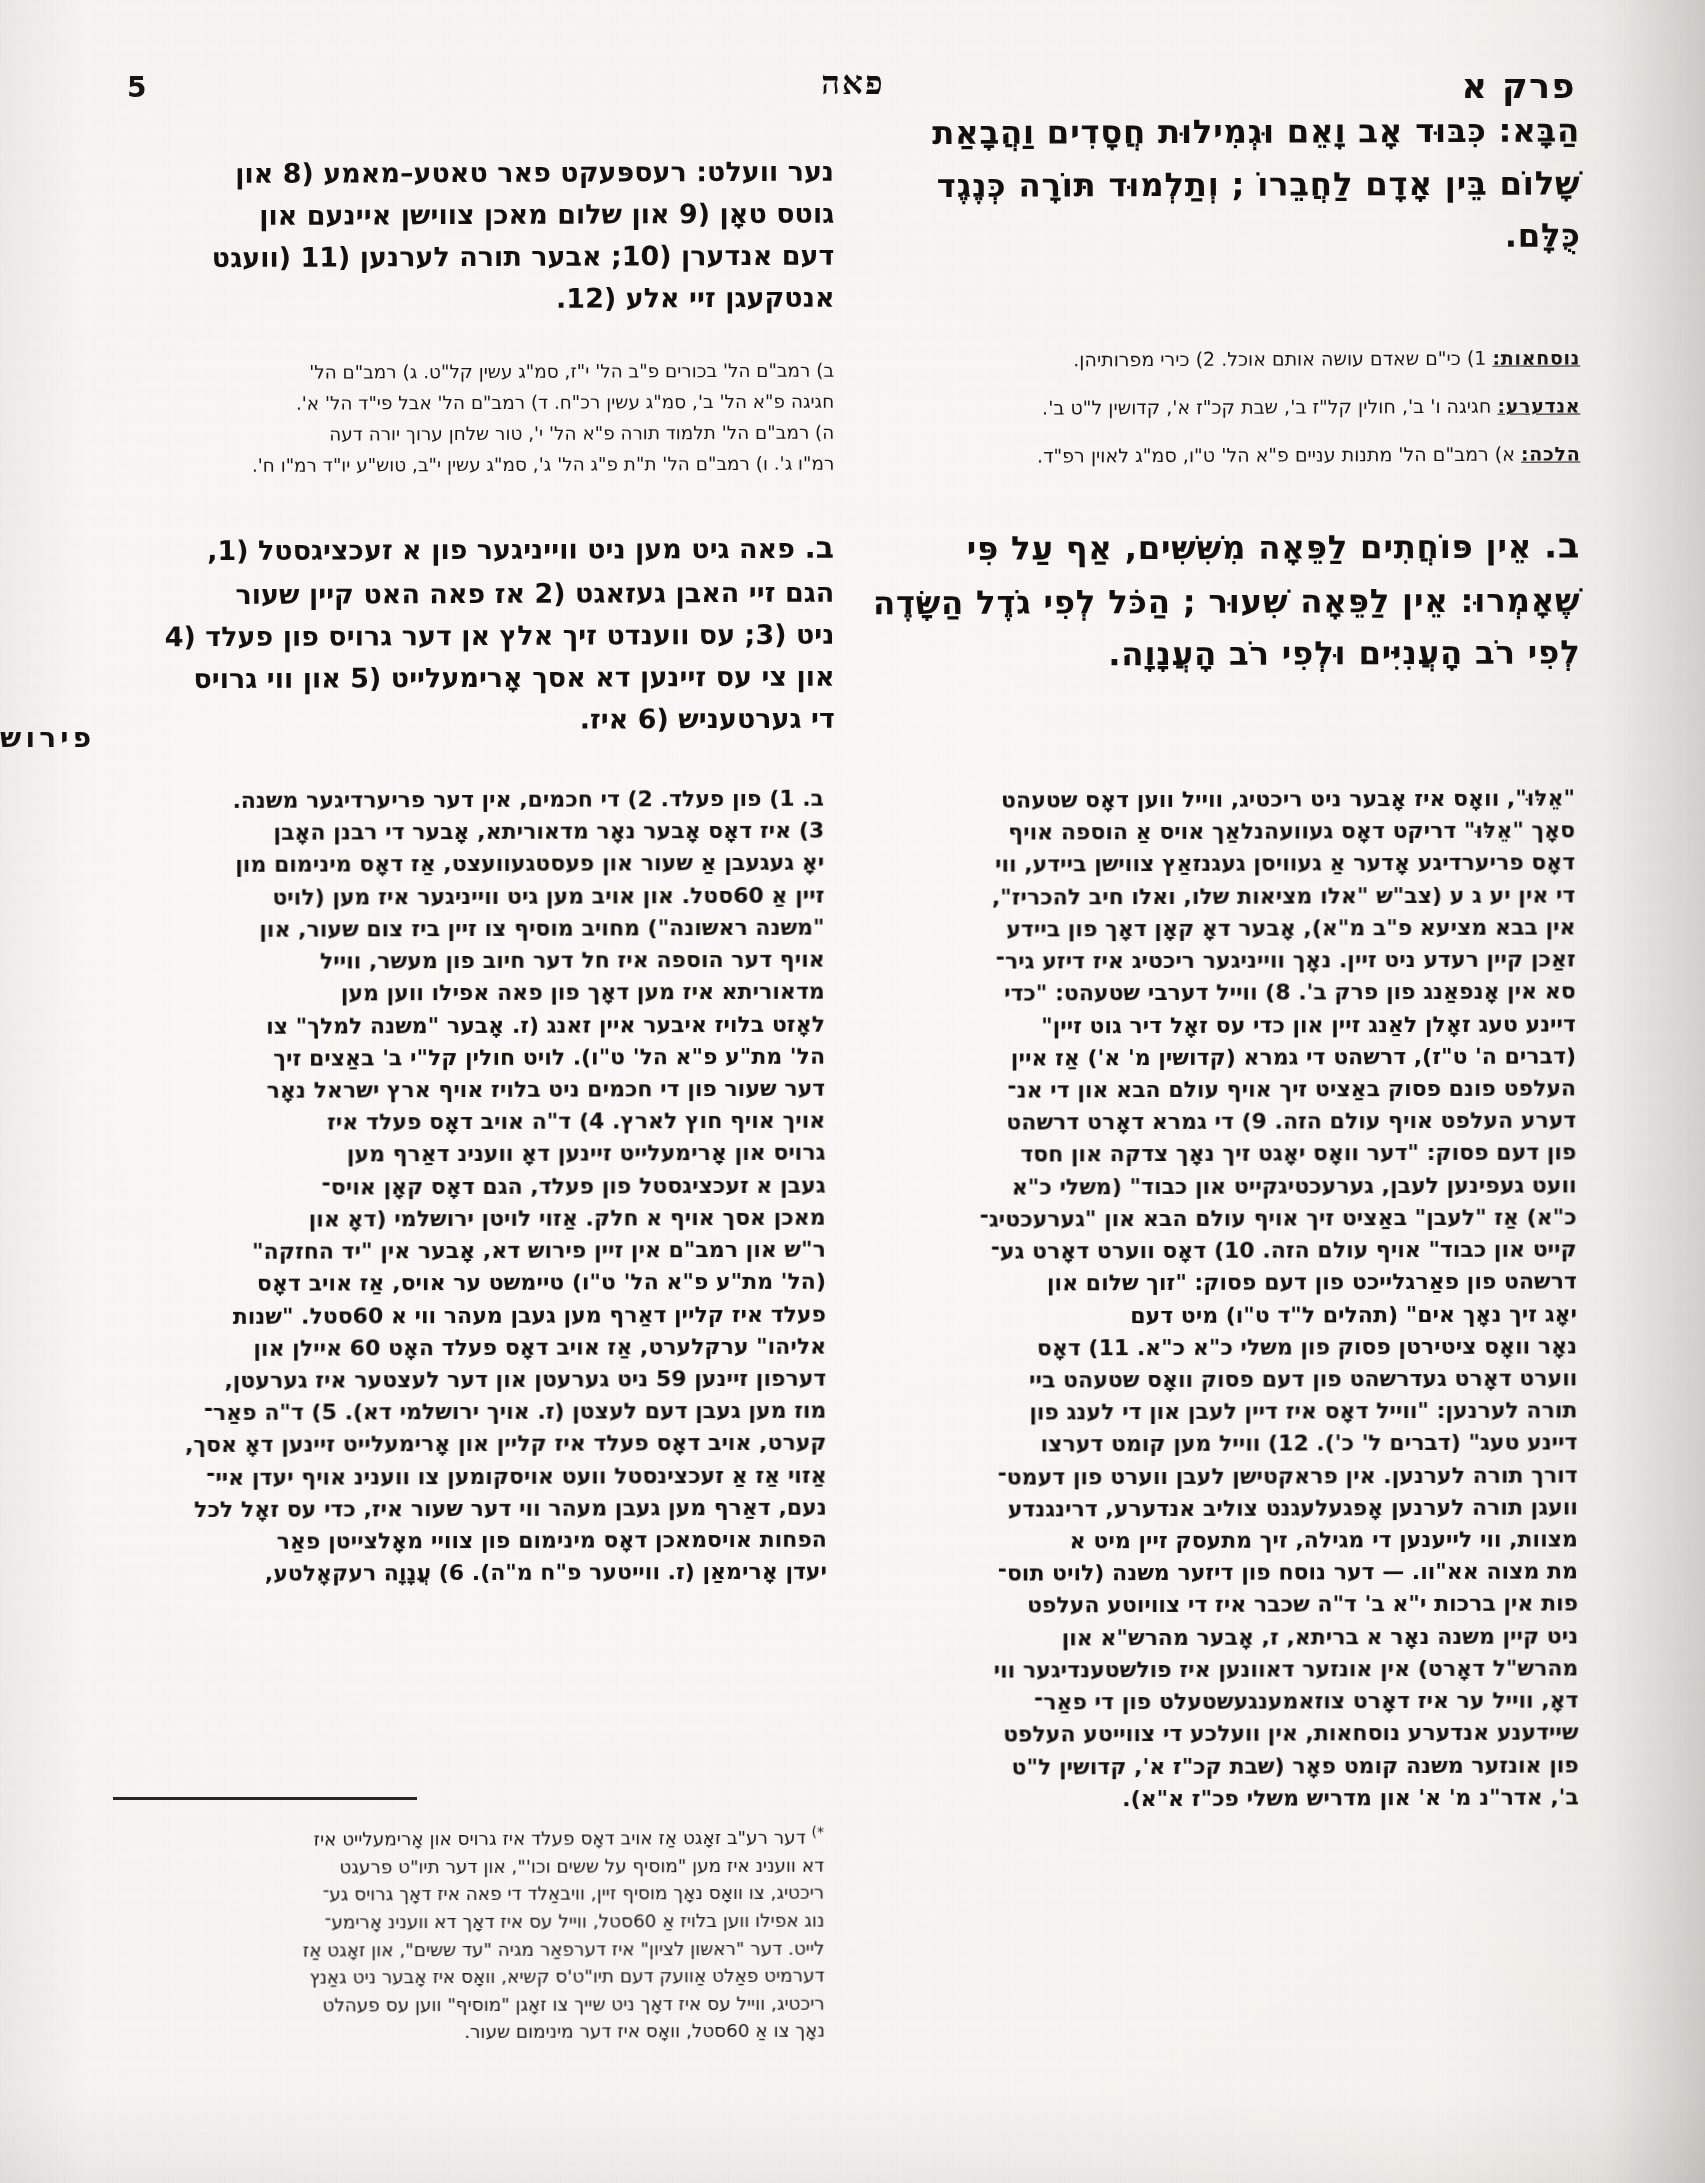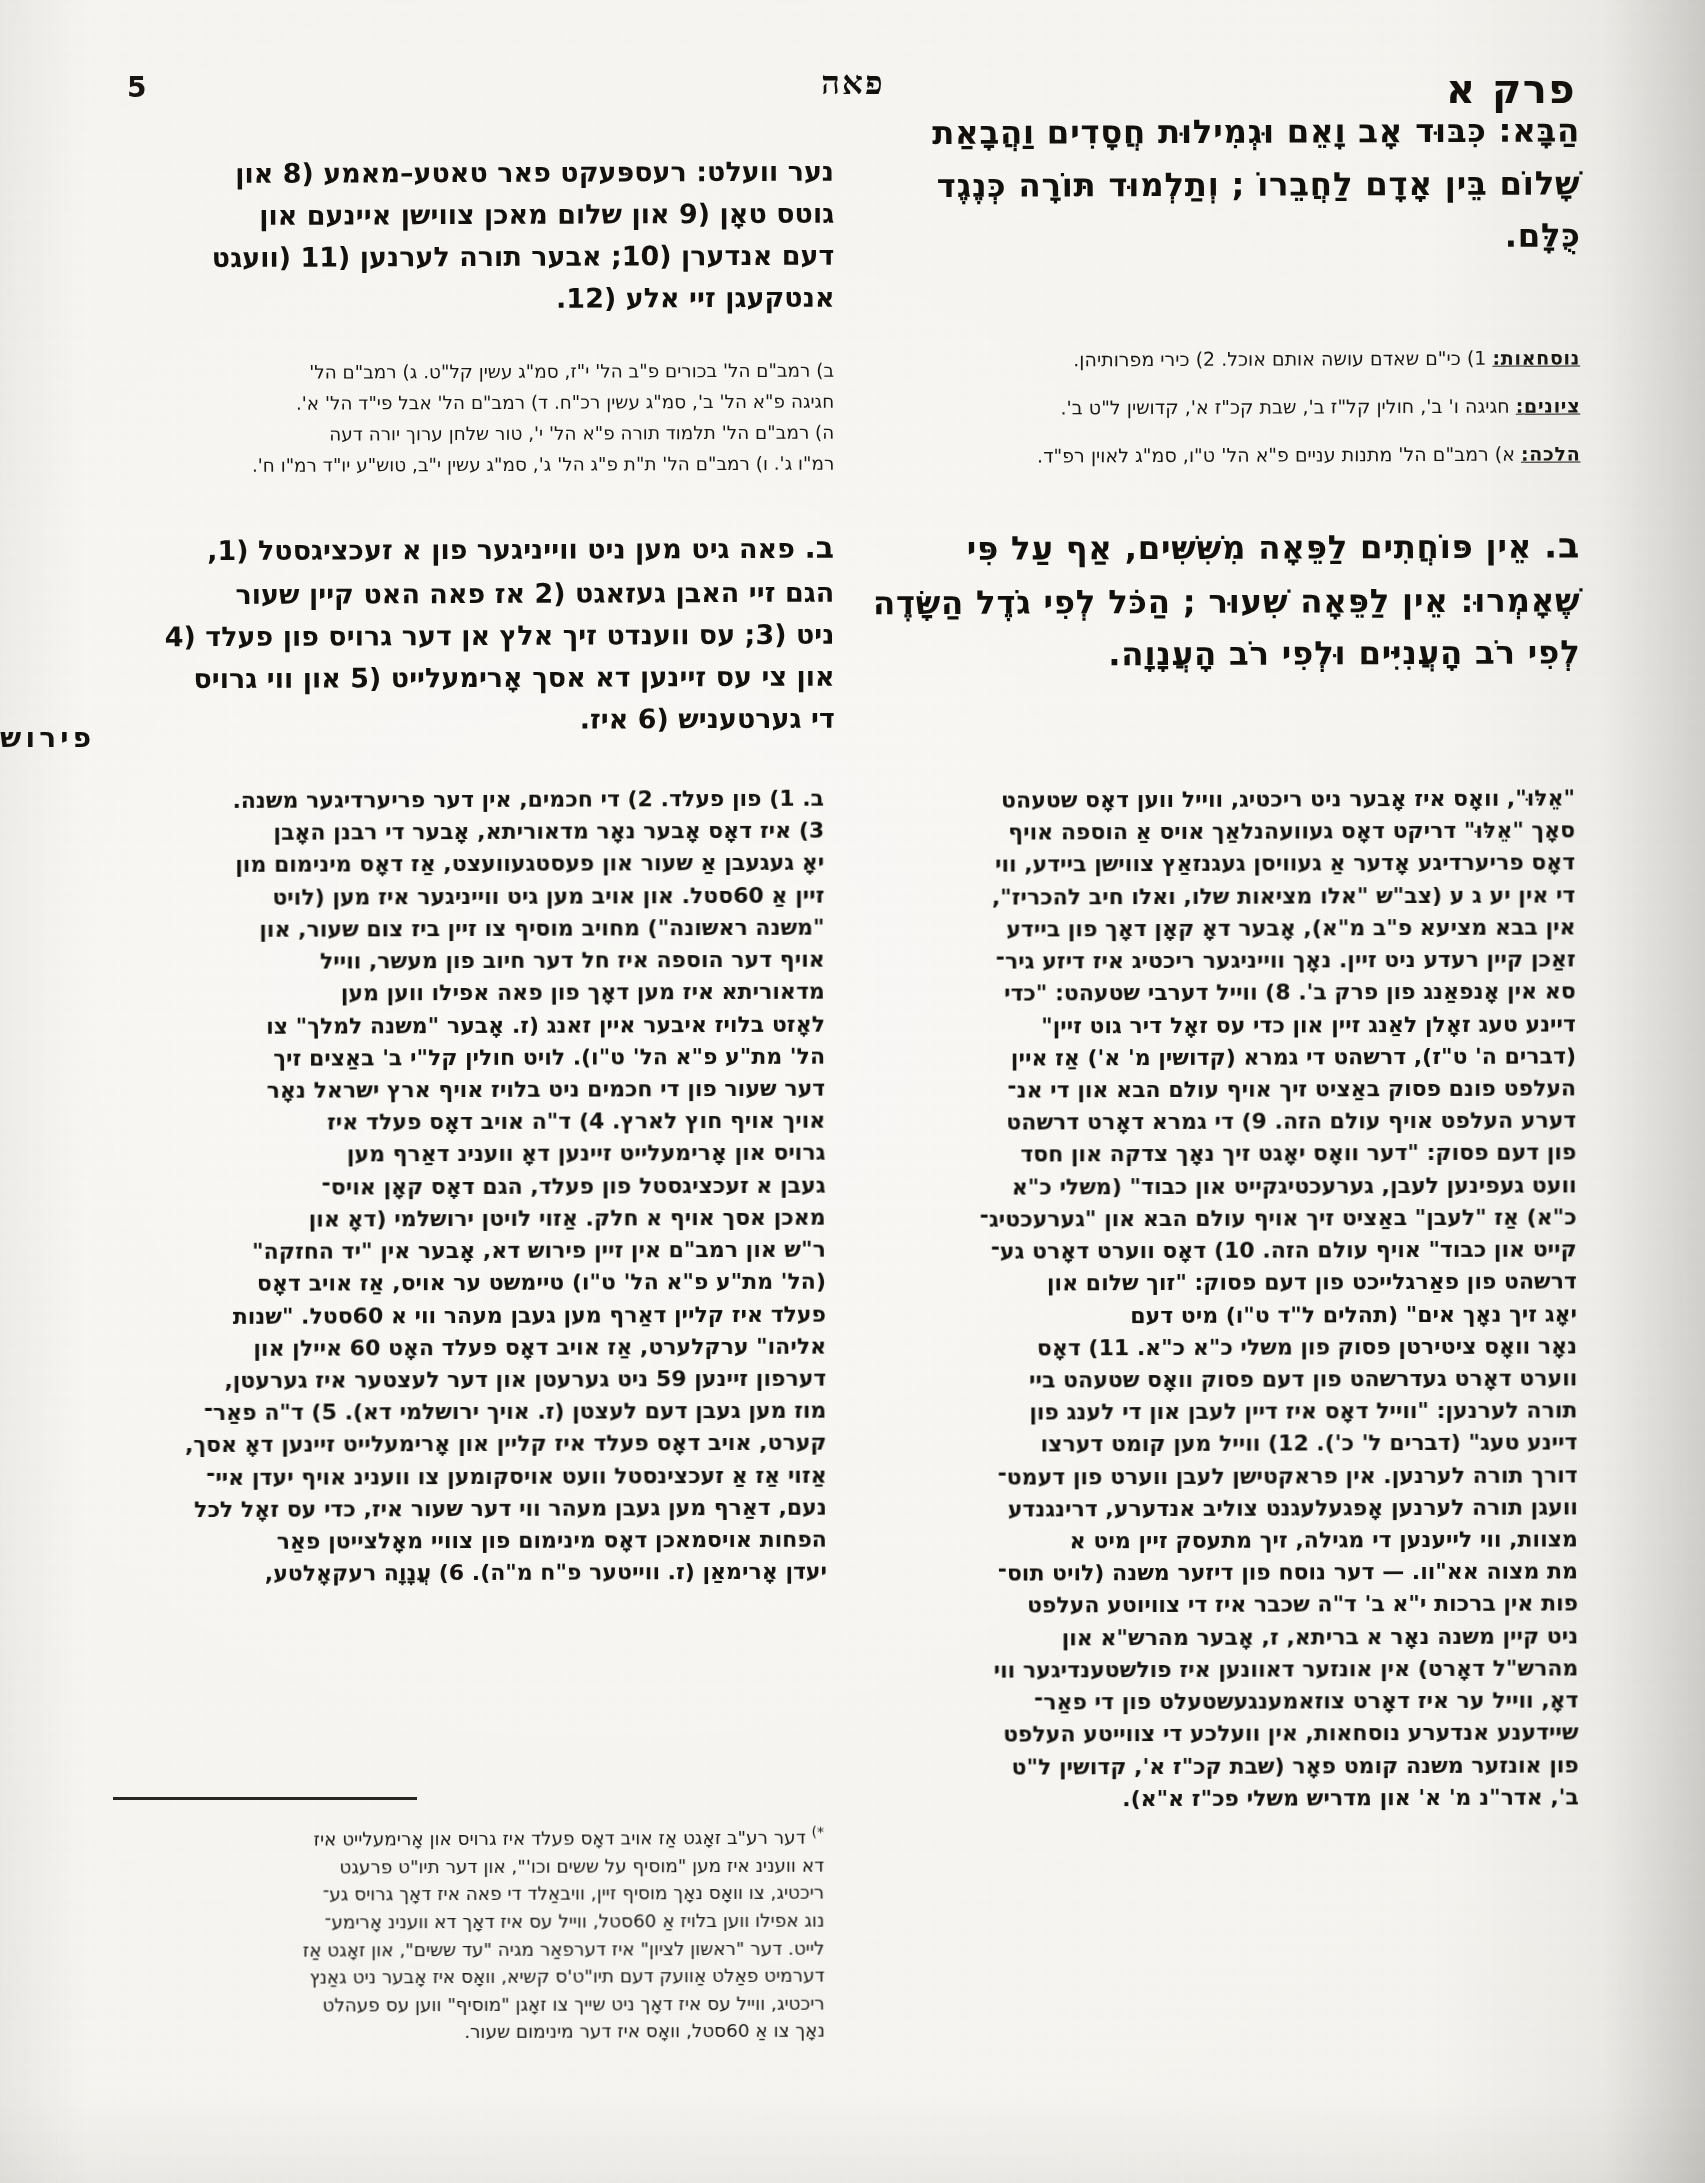--- a/index.html
+++ b/index.html
@@ -27,21 +27,21 @@
   }
   #inner{position:absolute;inset:0;}
 
   .heb{font-family:"DejaVu Sans","Liberation Sans",sans-serif;color:#15130f;}
 
   
   .runhead{position:absolute;top:65px;left:0;right:0;height:49px;}
   .rh-page{position:absolute;left:127px;top:5.7px;font-size:28px;font-weight:bold;color:#1a1713;}
   .rh-tractate{position:absolute;left:50%;transform:translateX(-50%);top:0px;
     font-size:32.5px;font-weight:bold;letter-spacing:2.1px;color:#15120e;font-family:Liberation Serif, serif;}
-  .rh-chapter{position:absolute;right:130px;top:1.4px;font-size:40px;font-weight:bold;
+  .rh-chapter{position:absolute;right:130px;top:1.4px;font-size:35px;font-weight:bold;
     letter-spacing:1.4px;color:#15120e;}
 
   
   .col{position:absolute;top:0;}
   .col-right{right:126px;width:820px;}
   .col-left{left:106px;width:728px;}
 
   
   .mishna{
     font-size:32.5px;line-height:1.62;text-align:justify;text-align-last:right;
@@ -103,21 +103,21 @@
         <div>שָׁלוֹם בֵּין אָדָם לַחֲבֵרוֹ ; וְתַלְמוּד תּוֹרָה כְּנֶגֶד</div>
         <div>כֻּלָּם.</div>
       </div>
 
       <div class="apparatus heb scanskew" style="position:absolute;top:343px;right:0;width:827px;">
         <div style="margin-bottom:15.5px;">
           <span class="aplabel">נוסחאות:</span>
           <span>1) כי"ם שאדם עושה אותם אוכל. 2) כירי מפרותיהן.</span>
         </div>
         <div style="margin-bottom:15.5px;">
-          <span class="aplabel">ציונים:</span>
+          <span class="aplabel">אנדערע:</span>
           <span>חגיגה ו' ב', חולין קל"ז ב', שבת קכ"ז א', קדושין ל"ט ב'.</span>
         </div>
         <div>
           <span class="aplabel">הלכה:</span>
           <span>א) רמב"ם הל' מתנות עניים פ"א הל' ט"ו, סמ"ג לאוין רפ"ד.</span>
         </div>
       </div>
 
       <div class="mishna heb scanskew" style="position:absolute;top:519px;right:0;width:820px;">
         <div>

